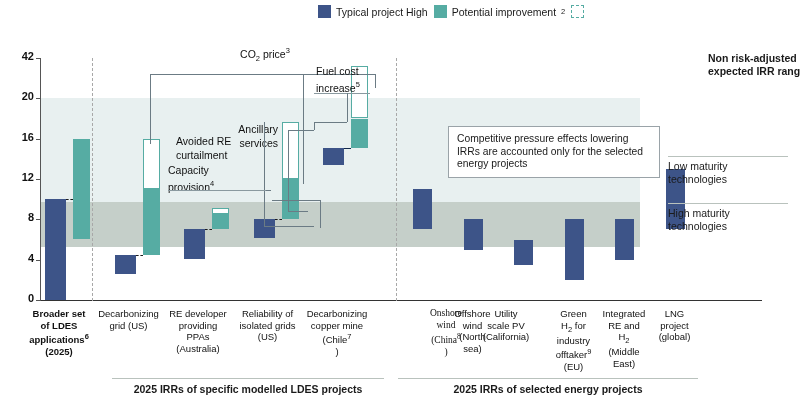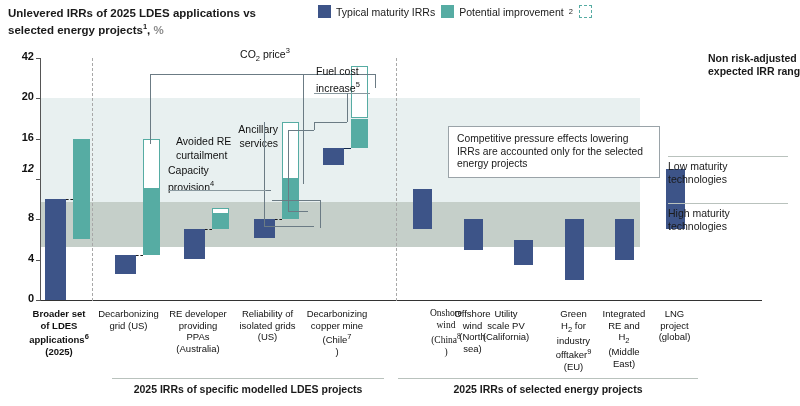--- a/index.html
+++ b/index.html
@@ -64,29 +64,25 @@
   .xlab{position:absolute;font-size:9.5px;line-height:11.5px;text-align:center;color:#111;top:308px;}
   .xlab.bold{font-weight:bold;}
   .grouprule{position:absolute;height:1px;background:#b9c2bd;top:378px;}
   .grouplab{position:absolute;top:383px;font-size:10.5px;font-weight:bold;text-align:center;}
 </style>
 </head>
 <body>
 
 <div class="root">
 
-  <div class="title">
-    <span>Unlevered IRRs of 2025 LDES applications vs</span><br>
-    <span>selected energy projects</span><sup>1</sup><span>, </span><span class="pct">%</span>
-  </div>
 
   <div class="legend">
     <div class="lg-item">
       <span class="sw blue"></span>
-      <span>Typical maturity IRRs</span>
+      <span>Typical project High</span>
     </div>
     <div class="lg-item">
       <span class="sw teal"></span>
       <span>Potential improvement</span>
         <sup>2</sup>
     </div>
     <div class="lg-item">
       <span class="sw dash"></span>
     </div>
   </div>
@@ -95,21 +91,21 @@
       <div class="band" style="position: absolute; left: 40px; top: 98.3333px; width: 600px; height: 103.858px; background: rgb(232, 240, 240);"></div>
       <div class="band" style="position: absolute; left: 40px; top: 202.192px; width: 600px; height: 44.3667px; background: rgb(197, 207, 201);"></div>
       <div style="position: absolute; left: 40px; top: 58px; width: 1.2px; height: 243px; background: rgb(85, 85, 85);"></div>
       <div style="position: absolute; left: 40px; top: 300px; width: 722px; height: 1.3px; background: rgb(51, 51, 51);"></div>
       <div class="ytick" style="top: 292px;">0</div>
       <div class="ytick-mark" style="top: 300px;"></div>
       <div class="ytick" style="top: 251.667px;">4</div>
       <div class="ytick-mark" style="top: 259.667px;"></div>
       <div class="ytick" style="top: 211.333px;">8</div>
       <div class="ytick-mark" style="top: 219.333px;"></div>
-      <div class="ytick" style="top: 162px; font-style: italic;">12</div>
+      <div class="ytick" style="top: 171px;">12</div>
       <div class="ytick-mark" style="top: 179px;"></div>
       <div class="ytick" style="top: 130.667px;">16</div>
       <div class="ytick-mark" style="top: 138.667px;"></div>
       <div class="ytick" style="top: 90.3333px;">20</div>
       <div class="ytick-mark" style="top: 98.3333px;"></div>
       <div class="ytick" style="top: 50px;">42</div>
       <div class="ytick-mark" style="top: 58px;"></div>
       <div class="bar blue" style="left: 45px; top: 199.167px; width: 21px; height: 100.833px;"></div>
       <div class="bar teal" style="left: 73px; top: 138.667px; width: 17px; height: 100.833px;"></div>
       <div class="connector" style="left: 66px; top: 199.167px; width: 7px;"></div>

